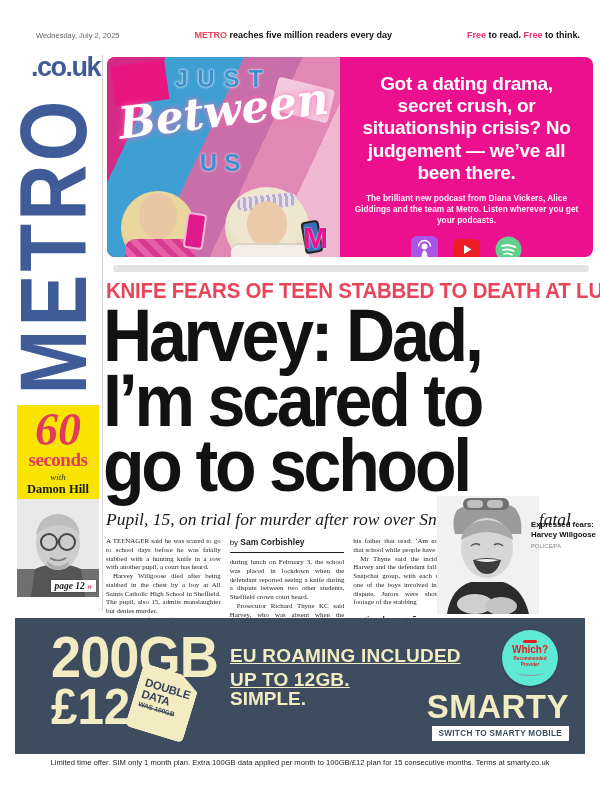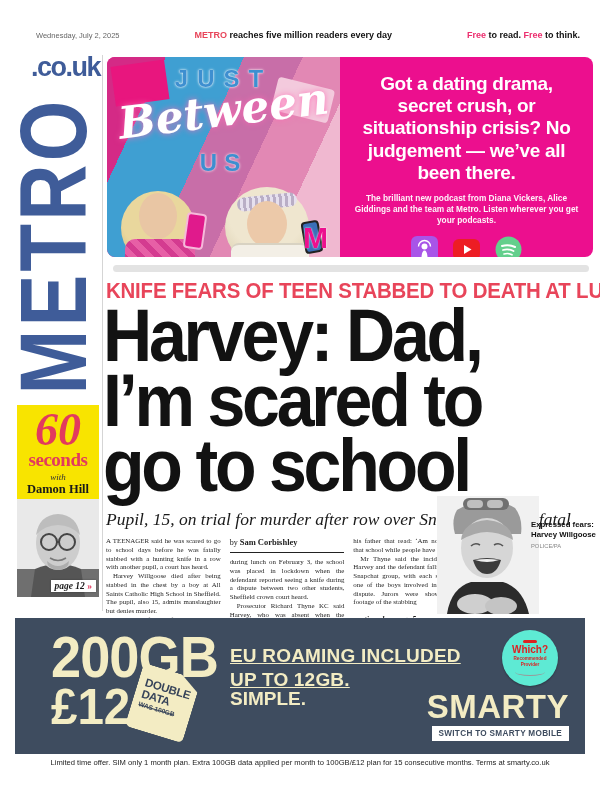--- a/index.html
+++ b/index.html
@@ -84,21 +84,21 @@
   .headline div { font-size:74px; font-weight:bold; letter-spacing:-3.5px; line-height:65px;
             transform:scaleX(0.92); transform-origin:left; white-space:nowrap; }
   .subhead { position:absolute; left:106px; top:509px; width:470px;
             font-family:"Liberation Serif",serif; font-style:italic; font-size:17.5px; color:#1a1a1a; }
 
   
   .article { position:absolute; left:106px; top:537px; width:362px; display:flex; gap:9px; }
   .article .col { width:115px; font-family:"Liberation Serif",serif; font-size:6.9px;
                   line-height:1.27; color:#1e1e1e; text-align:justify; }
   .article .col p + p { text-indent:7px; }
-  .byline { font-family:Liberation Serif, serif; font-size:8px; color:#222;
+  .byline { font-family:Liberation Sans, sans-serif; font-size:8px; color:#222;
             border-bottom:1.5px solid #222; padding-bottom:4px; margin-bottom:5px; }
   .byline b { font-size:8.5px; }
   .continued { margin-top:8px; font-size:7.5px; font-style:italic; font-weight:bold; color:#1a1a1a; text-align:left; }
   .continued .pg { font-style:normal; }
   .continued .arr { color:#e23a5e; }
 
   
   .boy-photo { position:absolute; left:437px; top:496px; width:102px; height:118px; overflow:hidden; }
   .caption { position:absolute; left:531px; top:520px; width:66px; font-size:7.8px; font-weight:bold;
              color:#111; line-height:1.3; }

